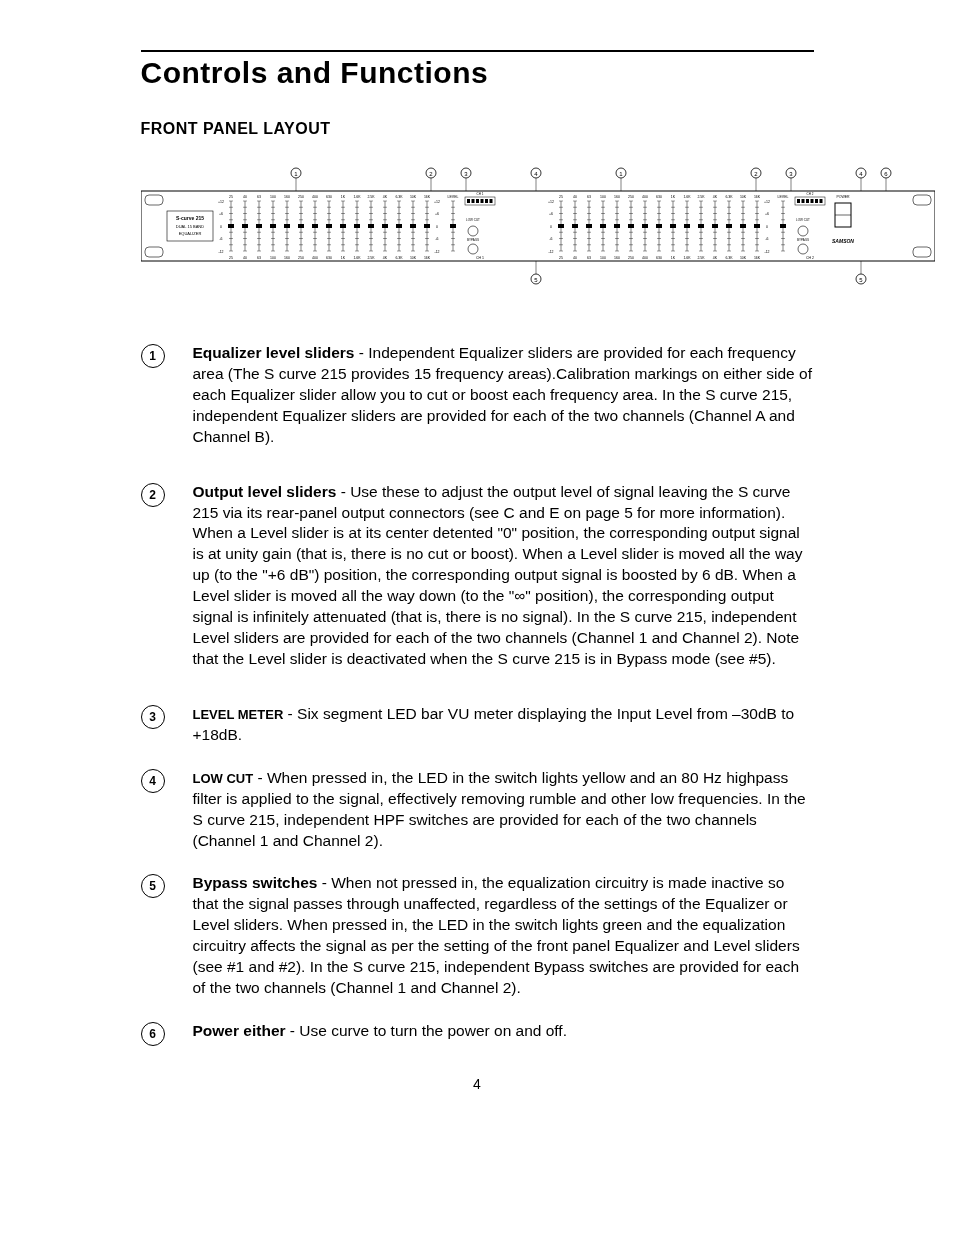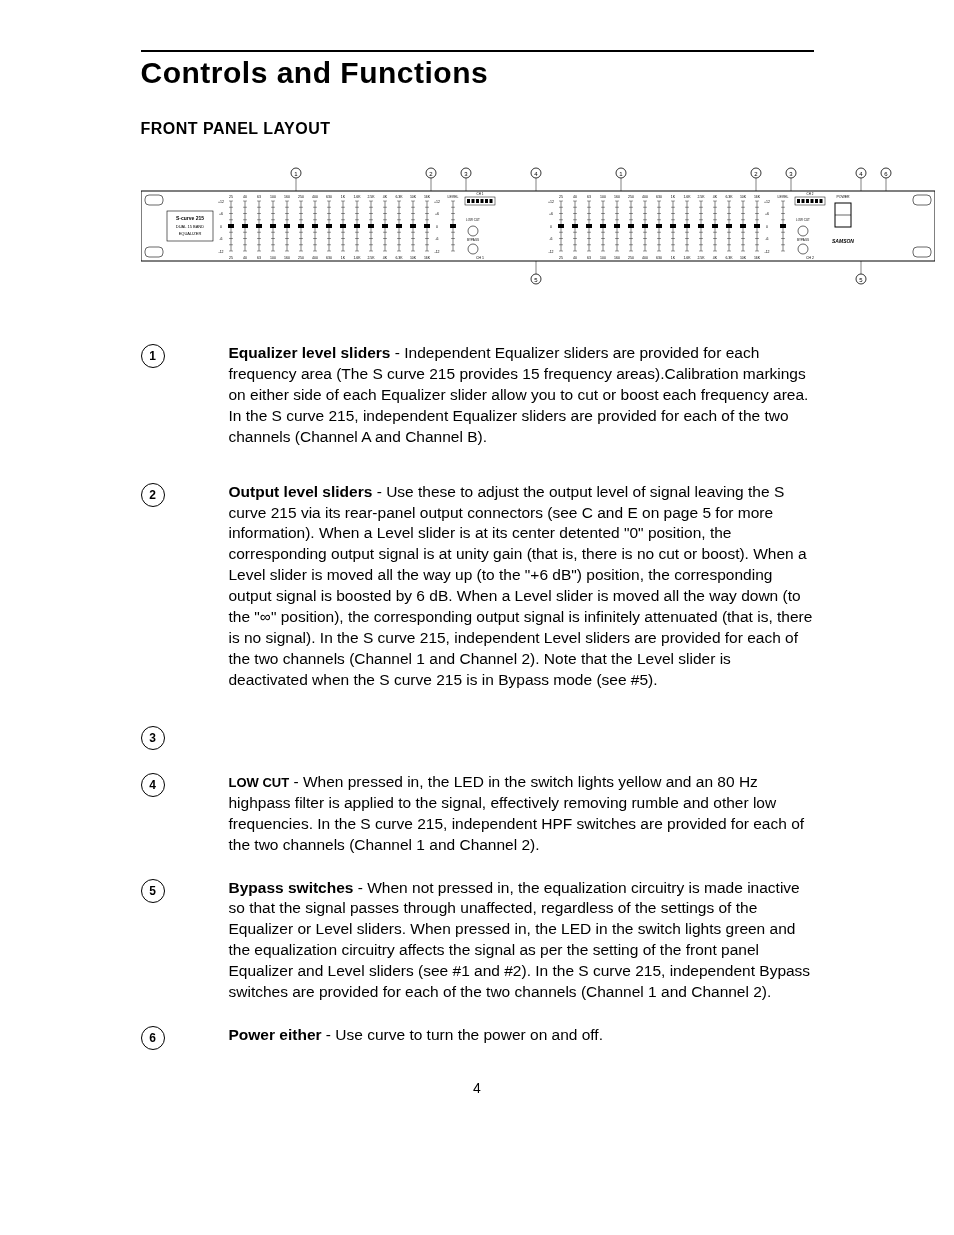--- a/index.html
+++ b/index.html
@@ -60,21 +60,20 @@
     justify-content: center;
     font-size: 12px;
     font-weight: bold;
     margin-right: 28px;
     margin-top: 1px;
   }
   .item-body {
     flex: 1;
     font-size: 15.5px;
     line-height: 1.35;
-    margin-left: 36px;
   }
   .item-body .lead {
     font-weight: bold;
   }
   .item-body .lead-small {
     font-weight: bold;
     font-size: 13px;
   }
   .page-num {
     text-align: center;
@@ -607,20 +606,21 @@
       <div class="item" style="margin-bottom: 34px;">
         <div class="num-badge">1</div>
         <div class="item-body"><span class="lead">Equalizer level sliders</span><span> -  Independent Equalizer sliders are provided for each frequency area (The S curve 215  provides 15 frequency areas).Calibration markings on either side of each Equalizer slider allow you to cut or boost each  frequency area.  In the S curve 215, independent Equalizer sliders are provided for each of the two channels (Channel A and Channel B).</span></div>
       </div>
       <div class="item" style="margin-bottom: 34px;">
         <div class="num-badge">2</div>
         <div class="item-body"><span class="lead">Output level sliders</span><span> - Use these to adjust the output level of signal leaving the S curve 215 via its rear-panel output connectors (see C and E on page 5 for more information).  When a Level slider is at its center detented "0" position, the corresponding output signal is at unity gain (that is, there is no cut or boost). When a Level slider is moved all the way up (to the "+6 dB") position, the corresponding output signal is boosted by 6 dB. When a Level slider is moved all the way down (to the "∞" position), the corresponding output signal is infinitely attenuated (that is, there is no signal).  In the S curve 215, independent Level sliders are provided for each of the two channels (Channel 1 and Channel 2).  Note that the Level slider is deactivated when the S curve 215 is in Bypass mode (see #5).</span></div>
       </div>
       <div class="item">
         <div class="num-badge">3</div>
+        <div class="item-body"><span class="lead-small">LEVEL METER</span><span> - Six segment LED bar VU meter displaying the Input Level from –30dB to +18dB.</span></div>
       </div>
       <div class="item">
         <div class="num-badge">4</div>
         <div class="item-body"><span class="lead-small">LOW CUT</span><span> -  When pressed in, the LED in the switch lights yellow and an 80 Hz highpass filter is applied to the signal, effectively removing rumble and other low frequencies.  In the  S curve 215, independent HPF switches are provided for each of the two channels (Channel 1 and Channel 2).</span></div>
       </div>
       <div class="item">
         <div class="num-badge">5</div>
         <div class="item-body"><span class="lead">Bypass switches</span><span> -  When not pressed in, the equalization circuitry is made inactive so that the signal passes through unaffected, regardless of the settings of the Equalizer or Level sliders. When pressed in, the LED in the switch lights green and the equalization circuitry affects the signal as per the setting of the front panel Equalizer and Level sliders (see #1 and #2).  In the S curve 215, independent Bypass switches are provided for each of the two channels (Channel 1 and Channel 2).</span></div>
       </div>
       <div class="item">

